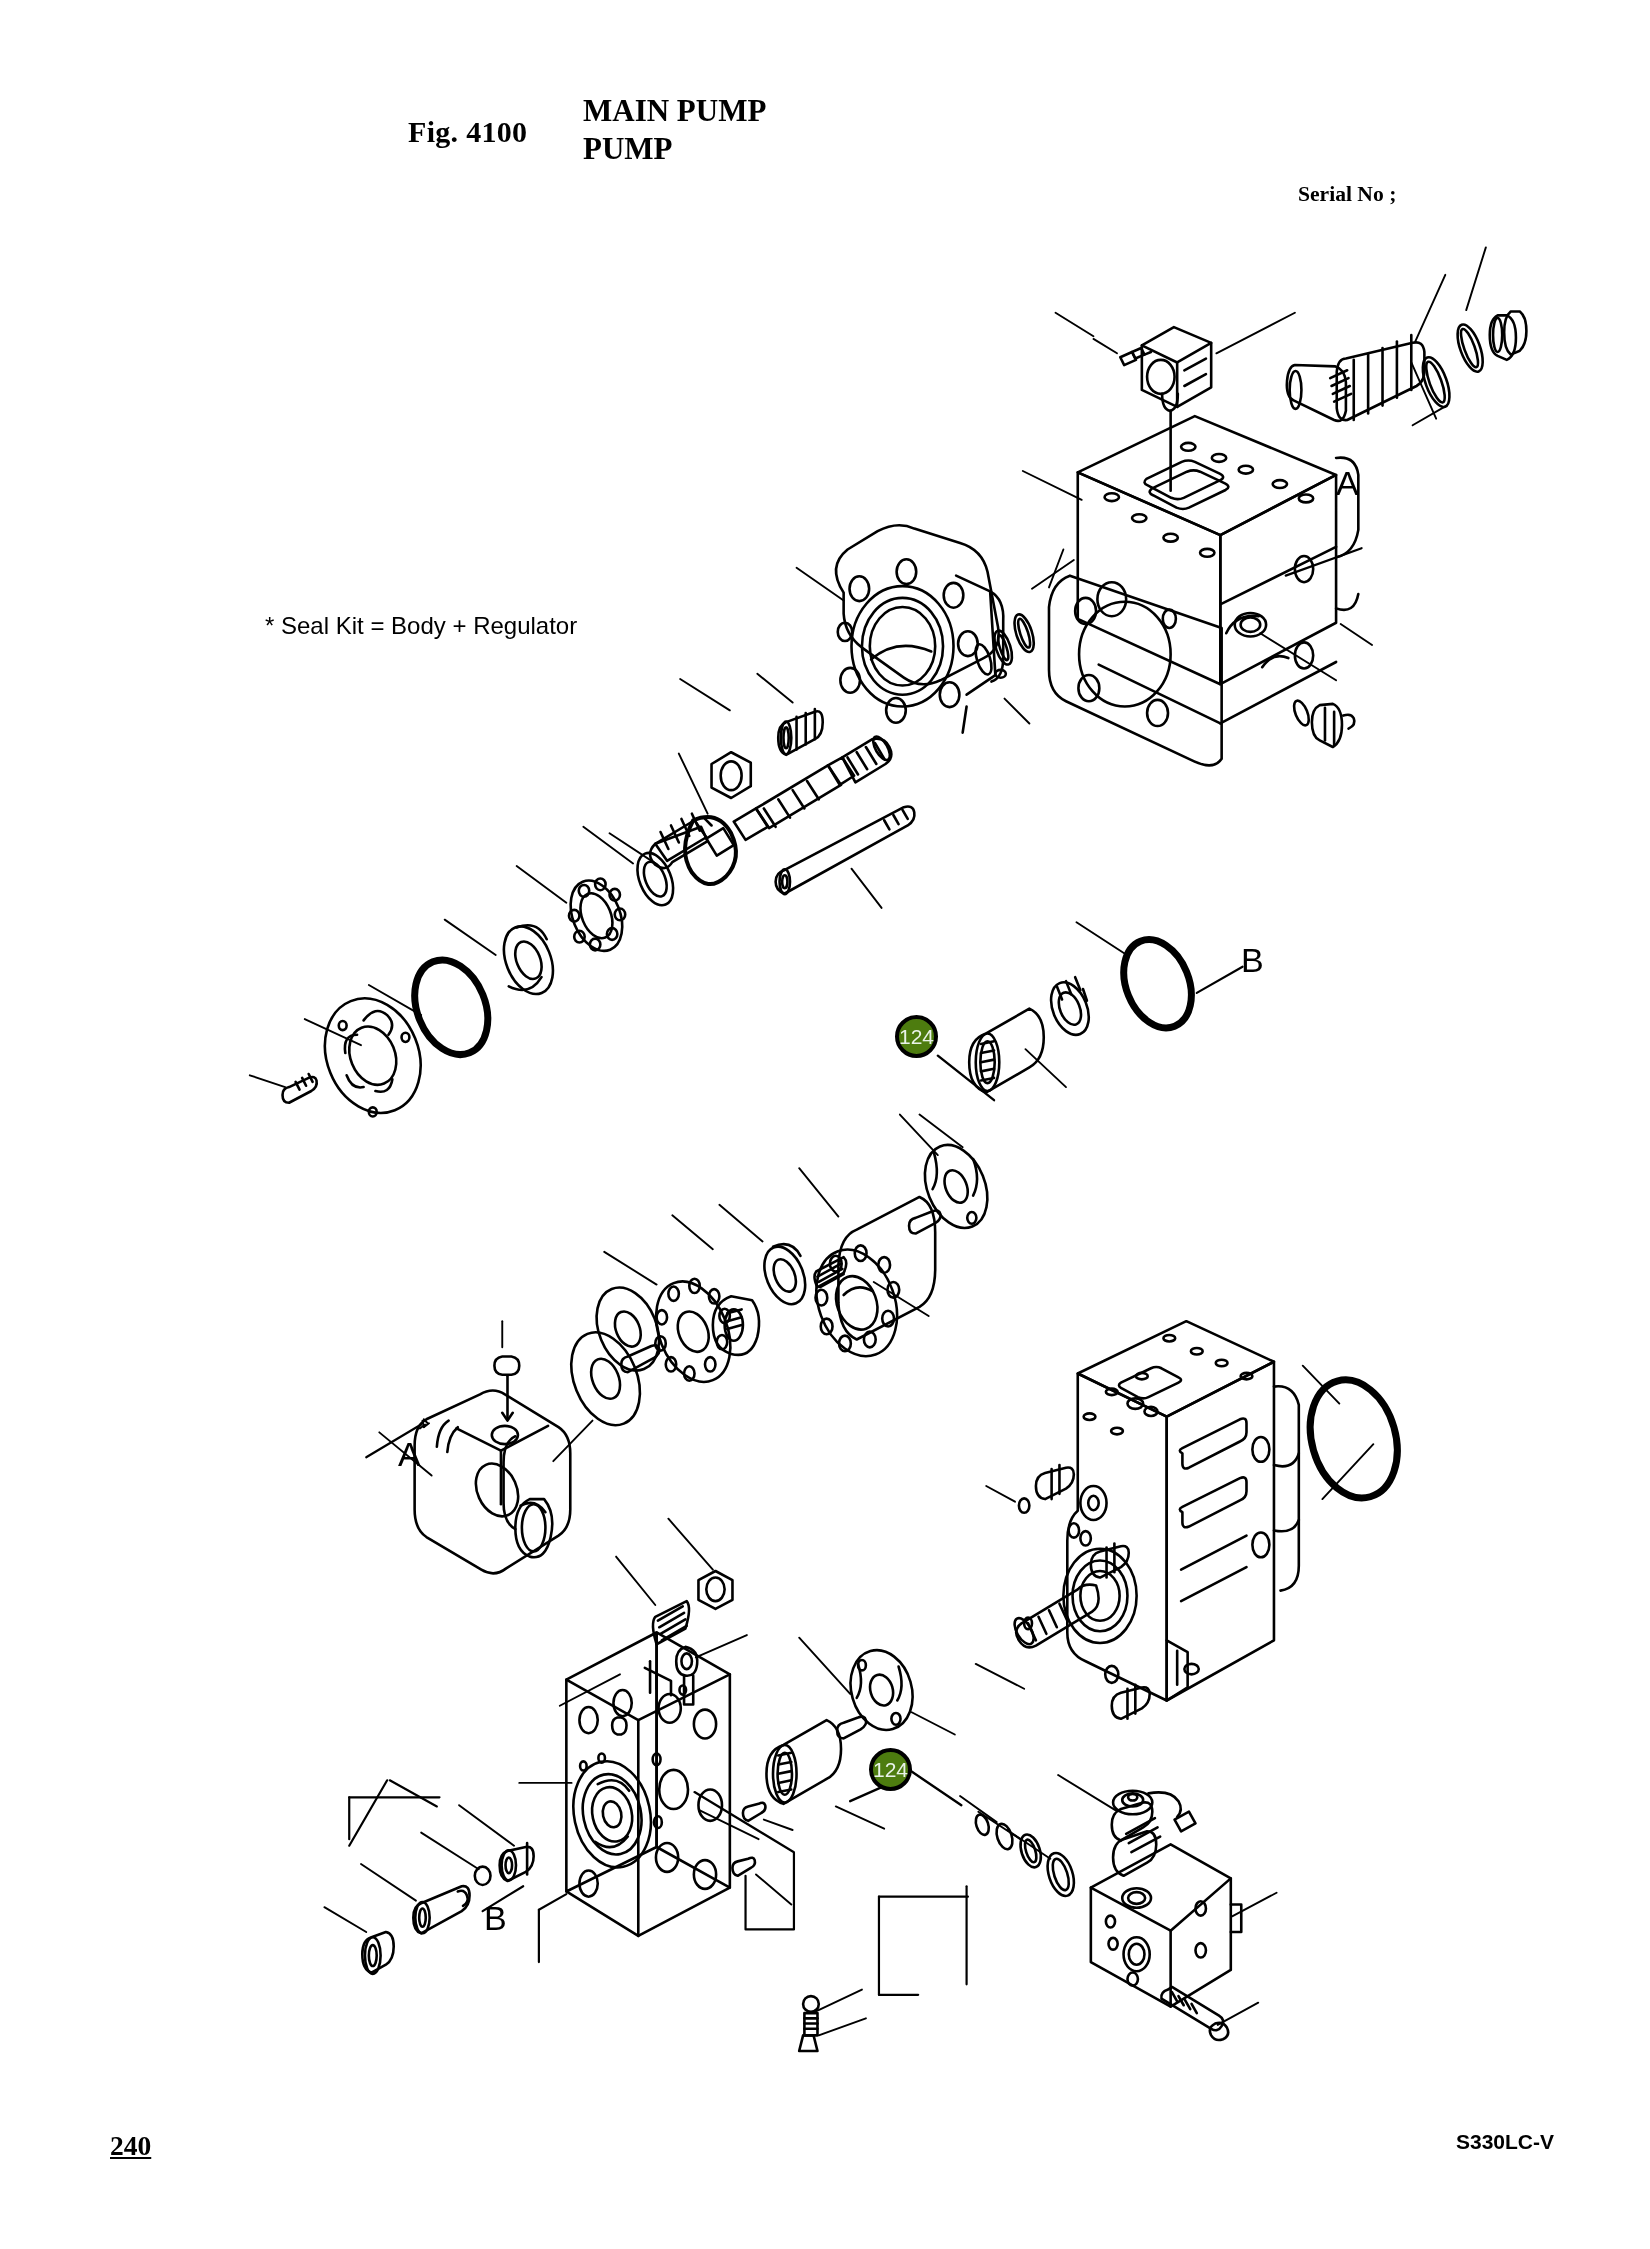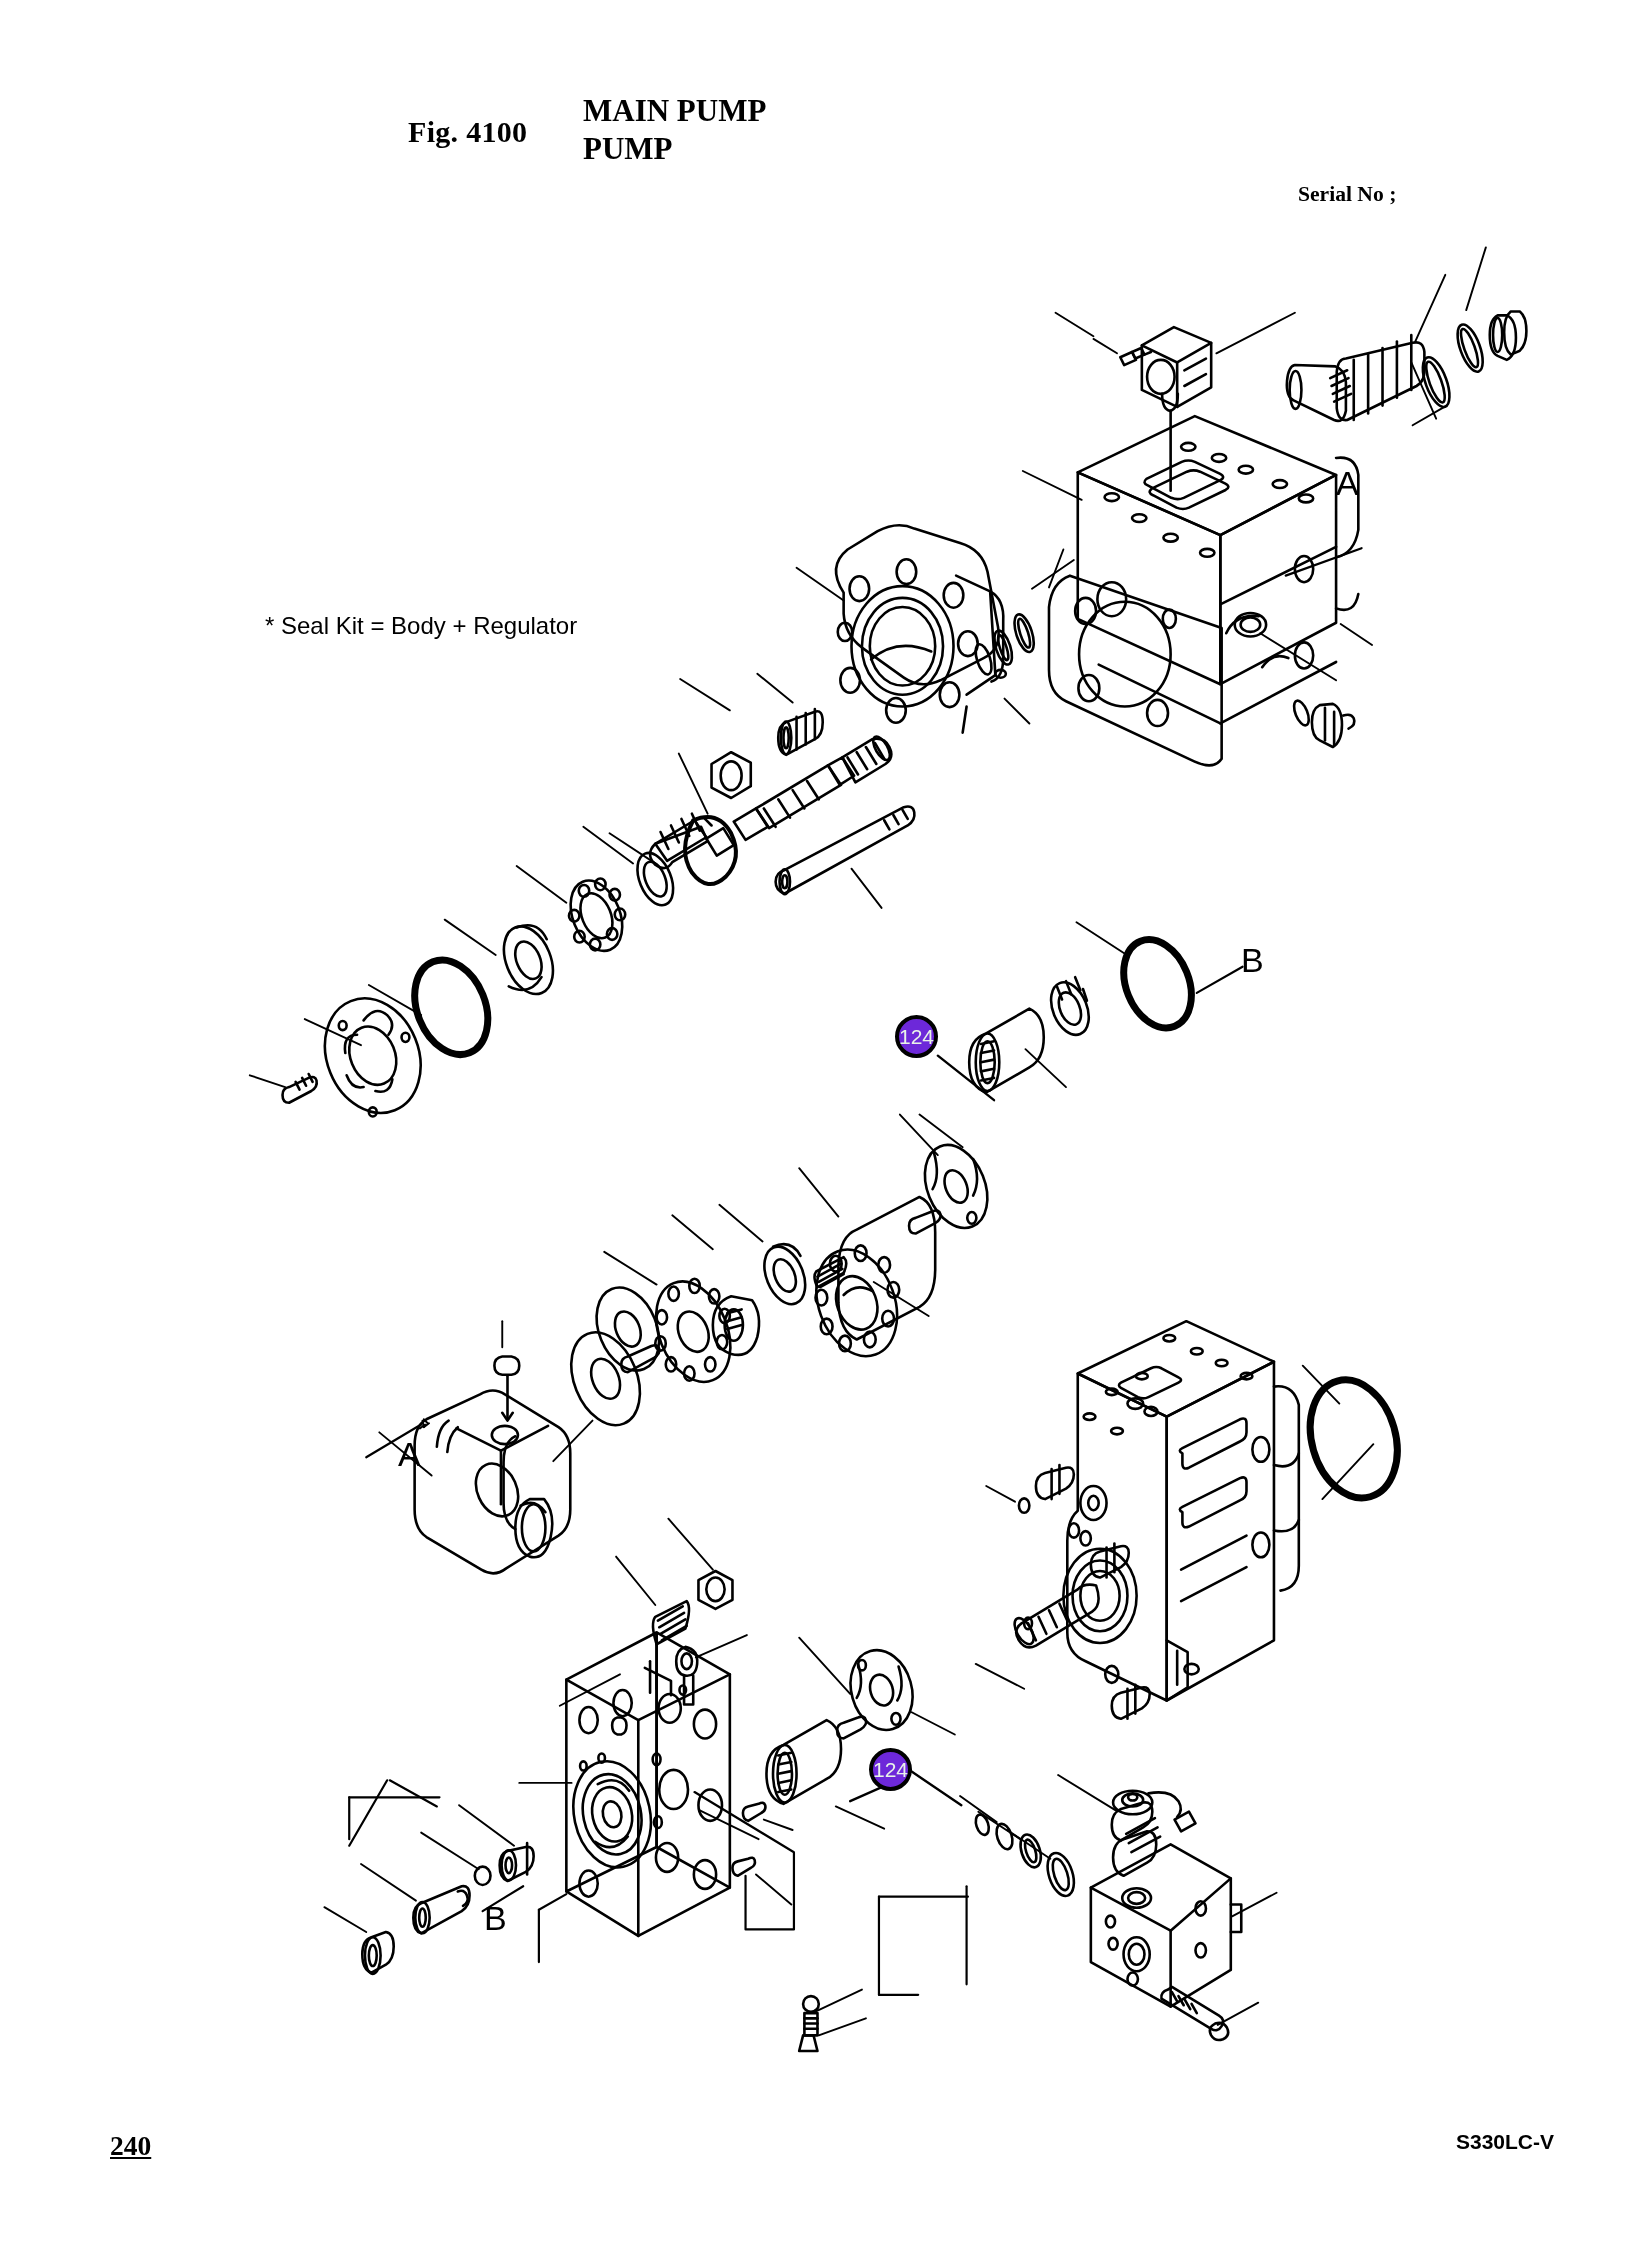--- a/index.html
+++ b/index.html
@@ -30,21 +30,21 @@
   .pg-left{position:absolute;left:110px;top:2130px;font-family:"Liberation Serif",serif;
            font-weight:bold;font-size:27.5px;text-decoration:underline;}
   .pg-right{position:absolute;right:96px;top:2130px;font-family:"Liberation Sans",sans-serif;
             font-weight:bold;font-size:21px;}
 
   
   .sec{position:absolute;font-family:"Liberation Sans",sans-serif;font-size:34px;color:#000;}
 
   
   .badge{position:absolute;width:43px;height:43px;border-radius:50%;
-         background:#6d28d9;border:4.6px solid #000;box-sizing:border-box;
+         background:#4d7c0f;border:4.6px solid #000;box-sizing:border-box;
          color:#e9f3e9;font-size:21px;font-family:"Liberation Sans",sans-serif;
          display:flex;align-items:center;justify-content:center;line-height:1;z-index:40;}
 
   svg.art{position:absolute;left:0;top:0;width:1650px;height:2250px;}
   svg.art *{vector-effect:non-scaling-stroke;}
 </style>
 </head>
 <body>
 
 <div class="page">

